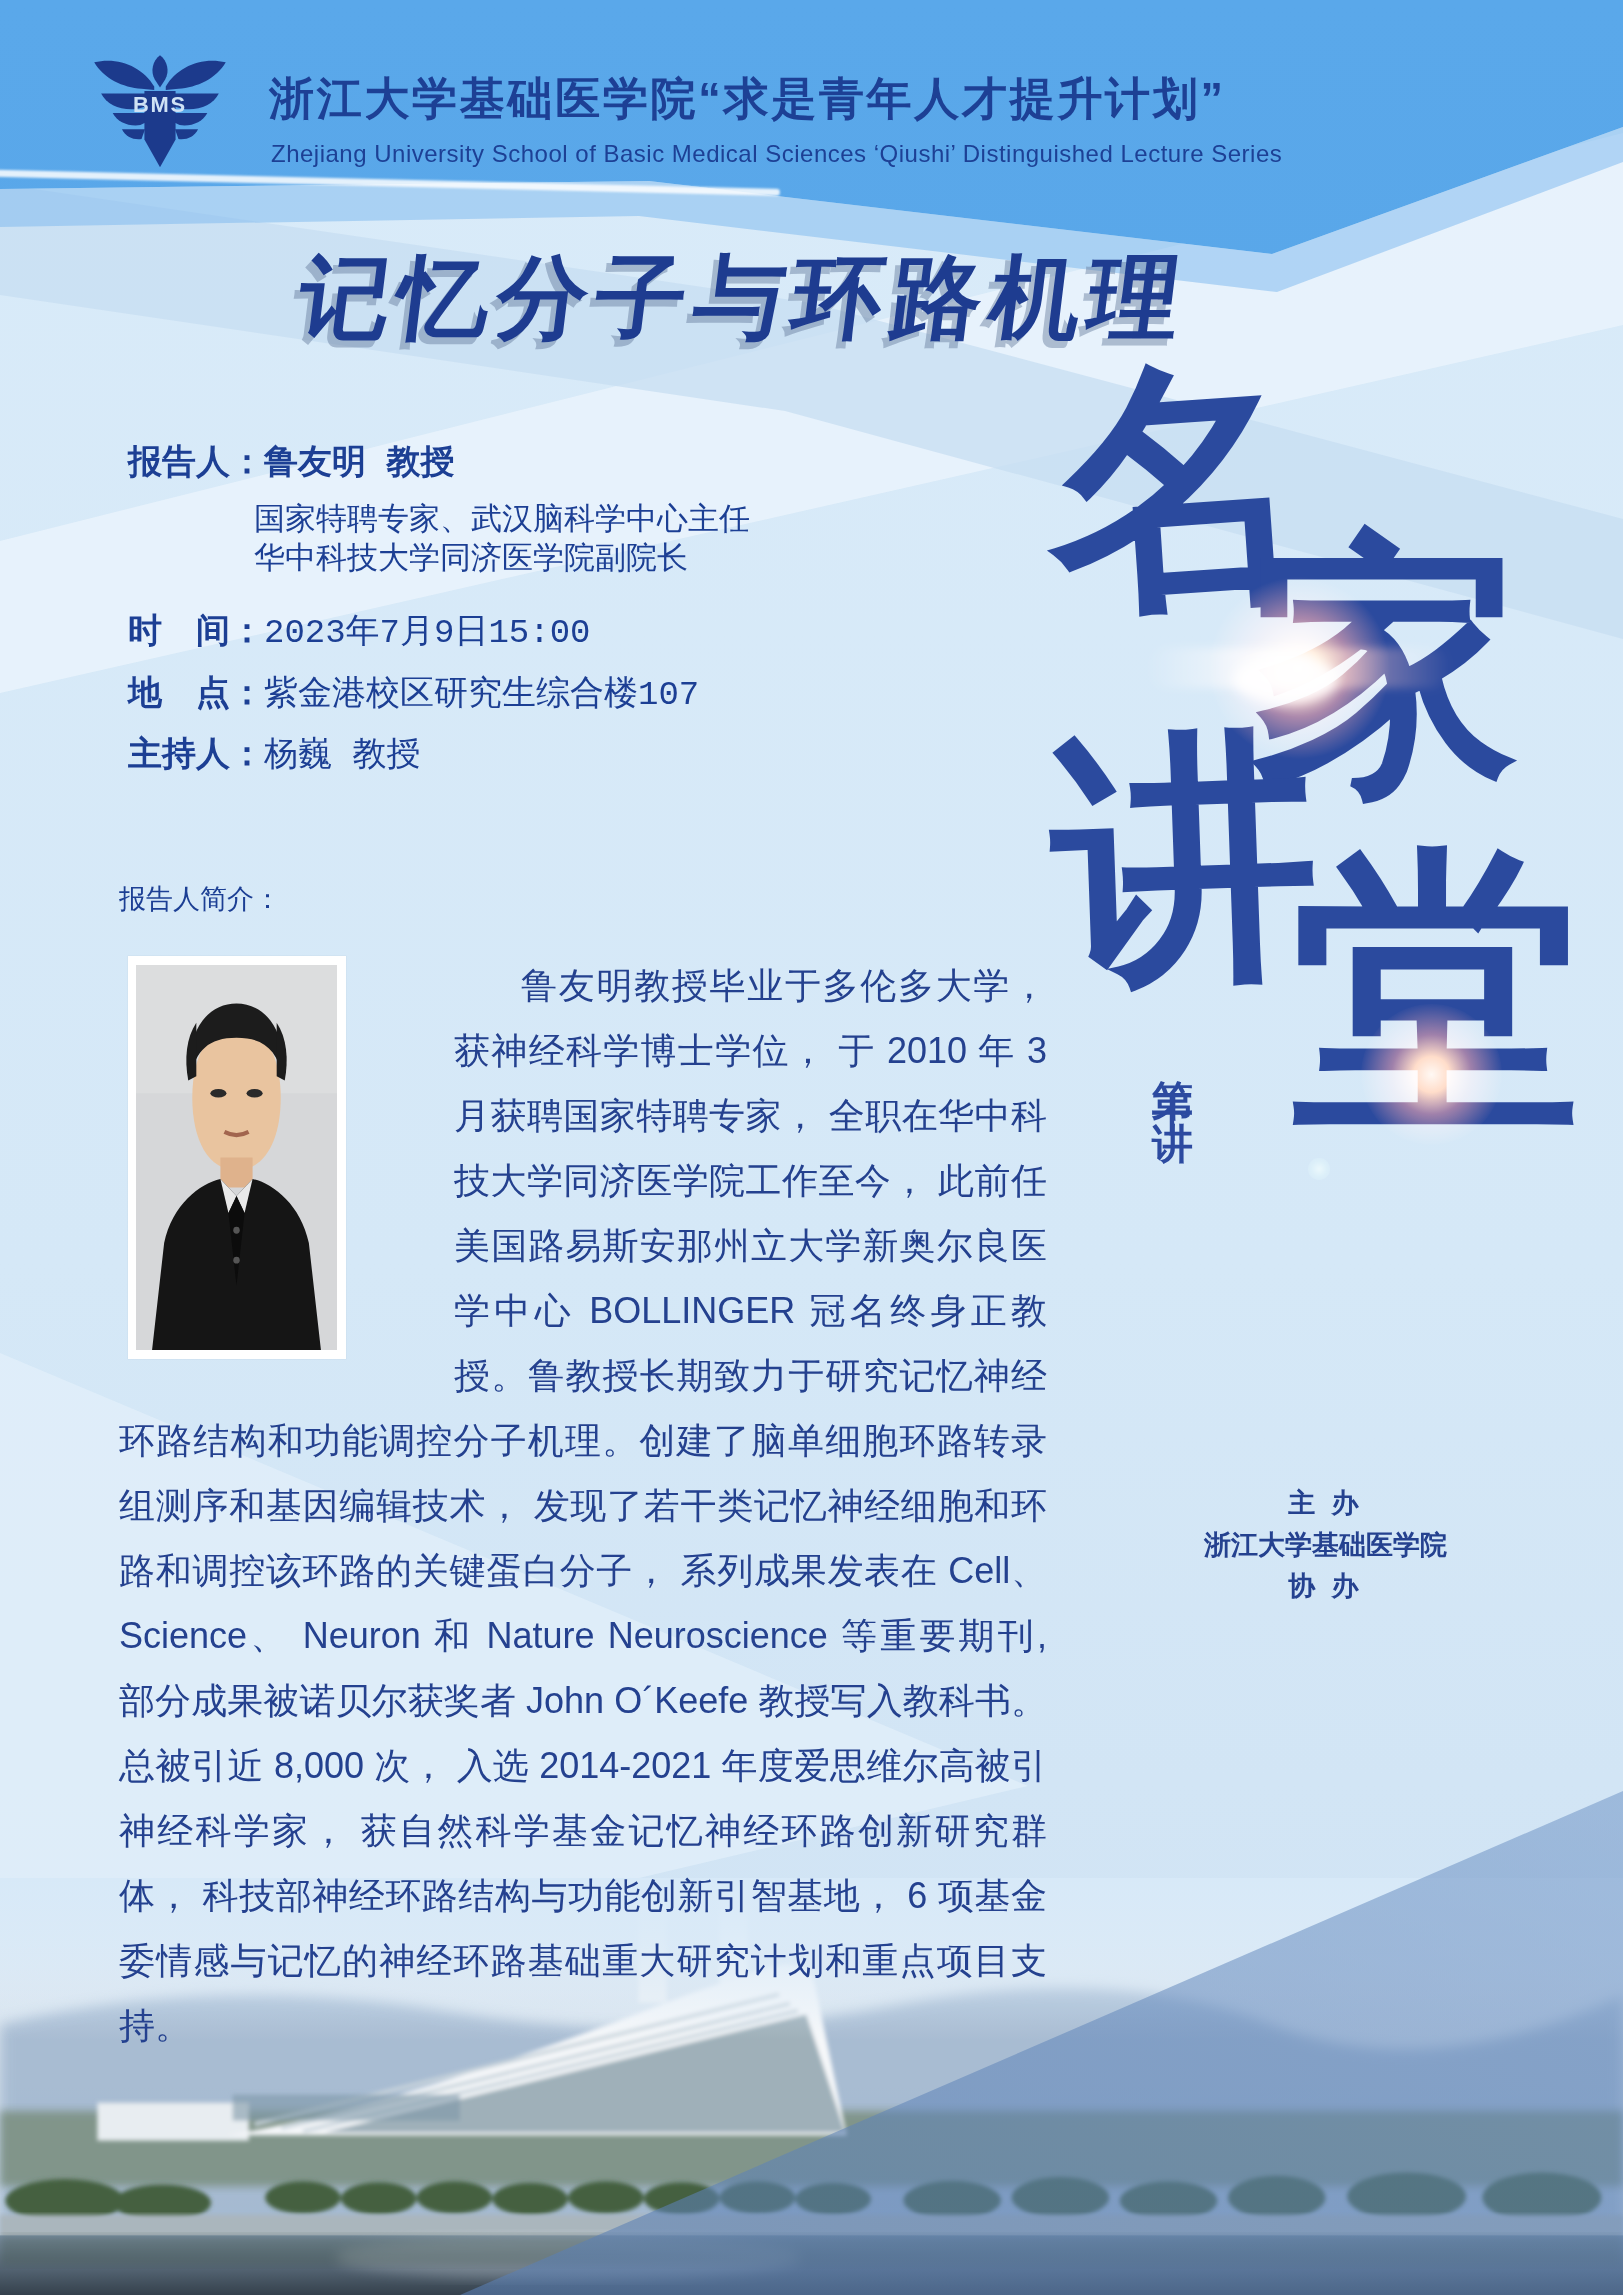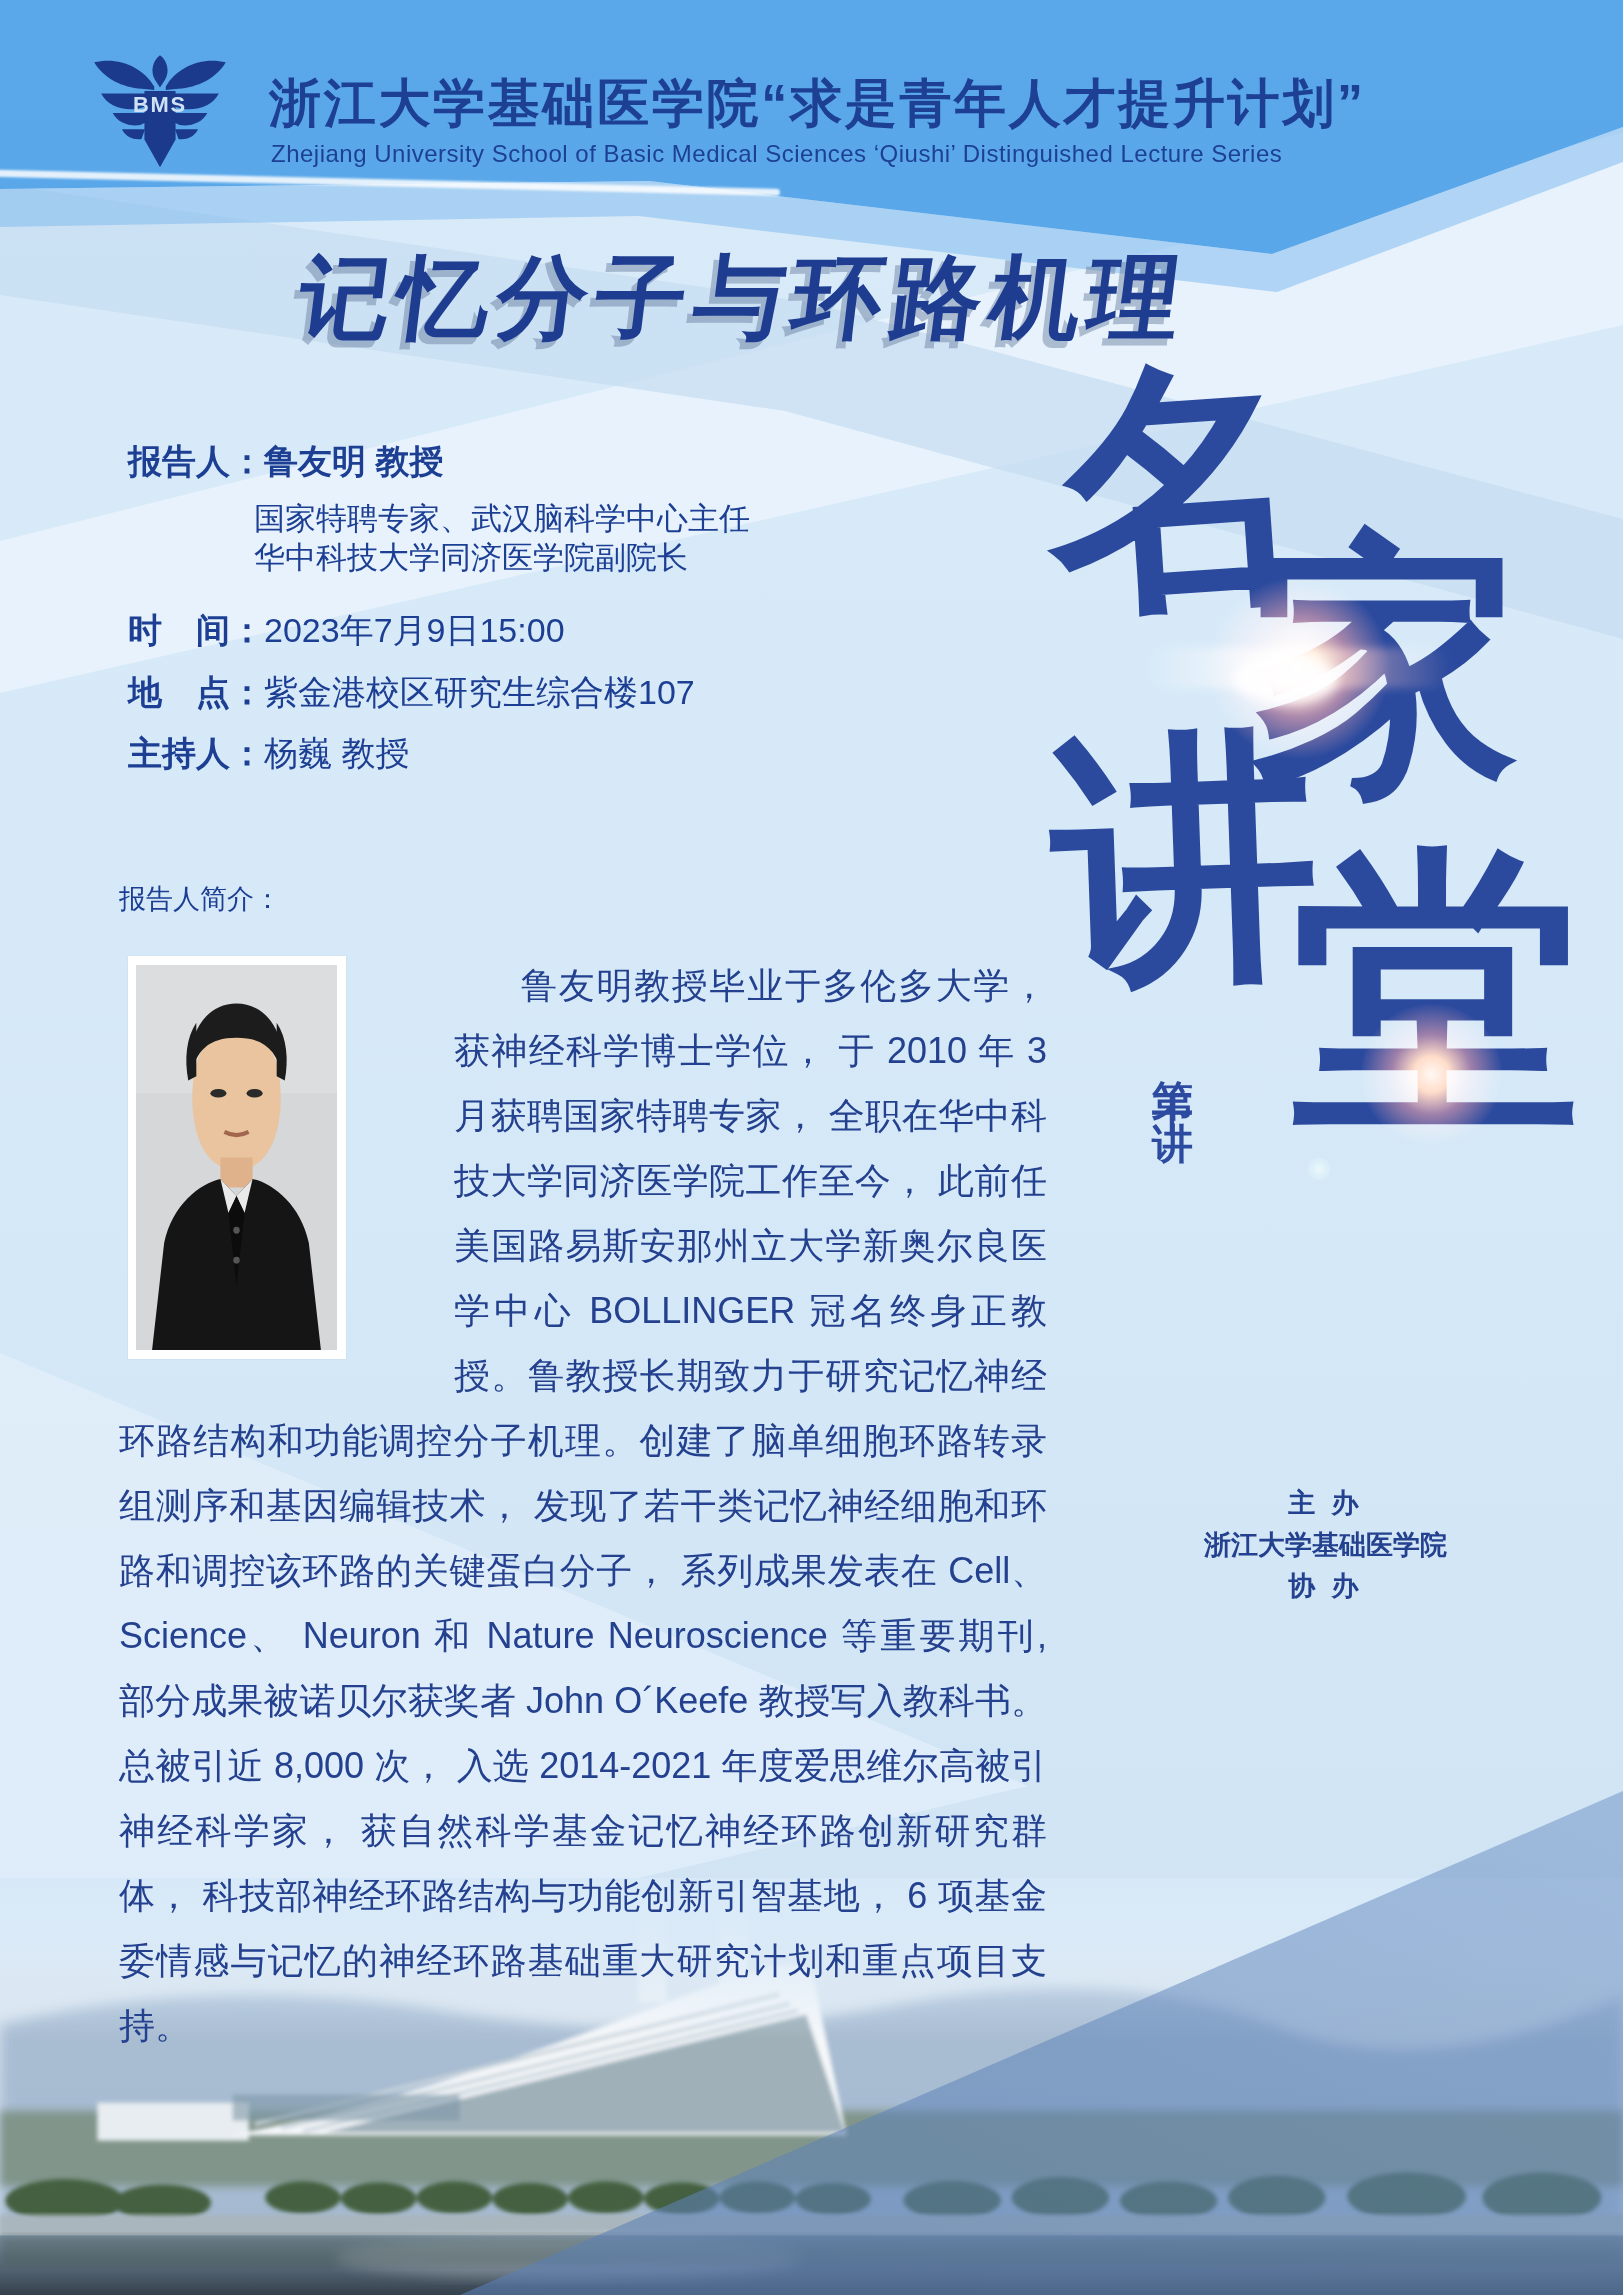--- a/index.html
+++ b/index.html
@@ -20,31 +20,31 @@
     clip-path:polygon(0px 1353px,1028px 1786px,0px 2029px);}
   .bg-top-band{inset:0;
     background:linear-gradient(180deg,#5aa8ea 0%,#55a2e5 70%,#4f9ce0 100%);
     clip-path:polygon(0px 0px,1623px 0px,1623px 127px,1272px 254px,649px 181px,0px 189px);}
   .bg-top-band-2{inset:0;background:#83bbee;opacity:.55;
     clip-path:polygon(0px 189px,649px 181px,1272px 254px,1623px 127px,1623px 162px,1277px 292px,639px 216px,0px 227px);}
   .bg-white-seam{left:-32px;top:179px;width:812px;height:6.5px;background:#fdfeff;opacity:.85;
     transform:rotate(1.4deg);border-radius:3.2px;filter:blur(1.1px);}
   
   .logo{left:85px;top:53px;width:150px;height:118px;}
-  .header-title-cn{left:269px;top:69px;font-size:52px;font-weight:bold;letter-spacing:2.7px;
+  .header-title-cn{left:269px;top:69px;font-size:45px;font-weight:bold;letter-spacing:2.7px;
     color:#1d4095;white-space:nowrap;}
   .header-title-en{left:271px;top:140px;font-size:24px;letter-spacing:0.5px;color:#1d4095;white-space:nowrap;}
   
   .main-title{left:300px;top:237px;font-size:91px;font-weight:bold;letter-spacing:7.6px;
     color:#1e3c90;transform:skewX(-7deg);white-space:nowrap;
     text-shadow:-5.4px 6.5px 0 rgba(100,122,155,.45);}
   
   .info-row{left:128px;white-space:nowrap;font-size:34px;line-height:1;}
   .info-label{font-weight:bold;color:#1c3f94;display:inline-block;min-width:134px;}
-  .info-value{color:#1c3f94;}
+  .info-value{color:#1c3f94;font-family:Liberation Mono, monospace;}
   .info-value.bold{font-weight:bold;}
   .info-cont{left:254px;white-space:nowrap;font-size:31px;color:#1c3f94;line-height:1;}
   
   .bio-heading{left:119px;top:881px;font-size:27px;font-weight:normal;color:#1c3f94;}
   .bio-wrap{left:119px;top:953px;width:928px;font-size:36px;line-height:65px;
     text-align:justify;color:#24418f;}
   .bio-wrap p{margin:0;text-indent:67px;}
   .photo-frame{float:left;width:201px;height:385px;background:#fff;padding:8.7px;
     margin:3.2px 108px 16px 8.7px;box-shadow:0 0 0 0.5px rgba(0,0,0,.04);}
   .photo-frame svg{width:100%;height:100%;display:block;}

